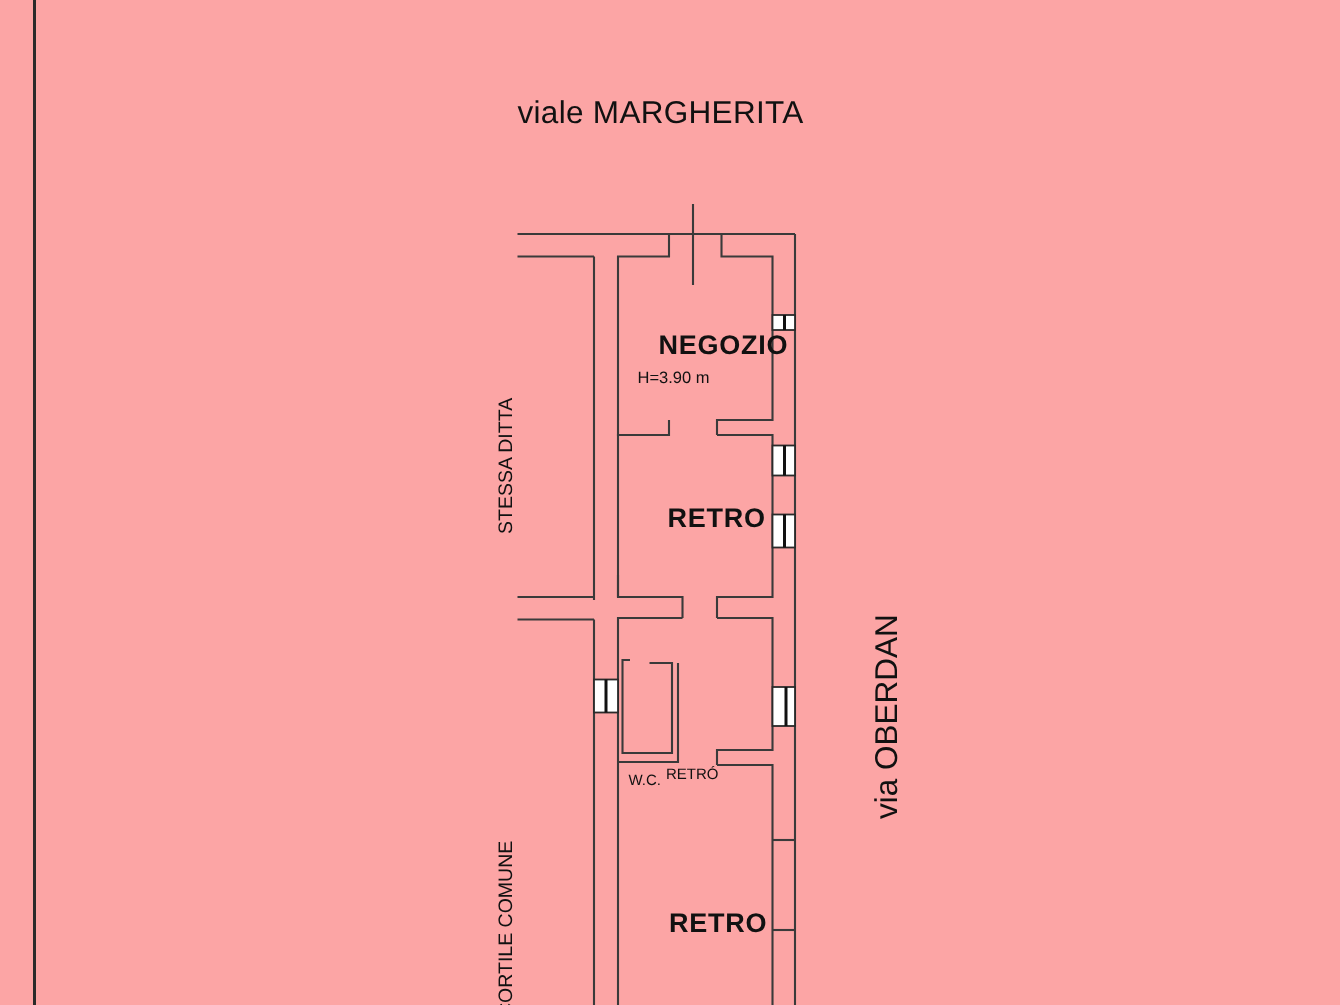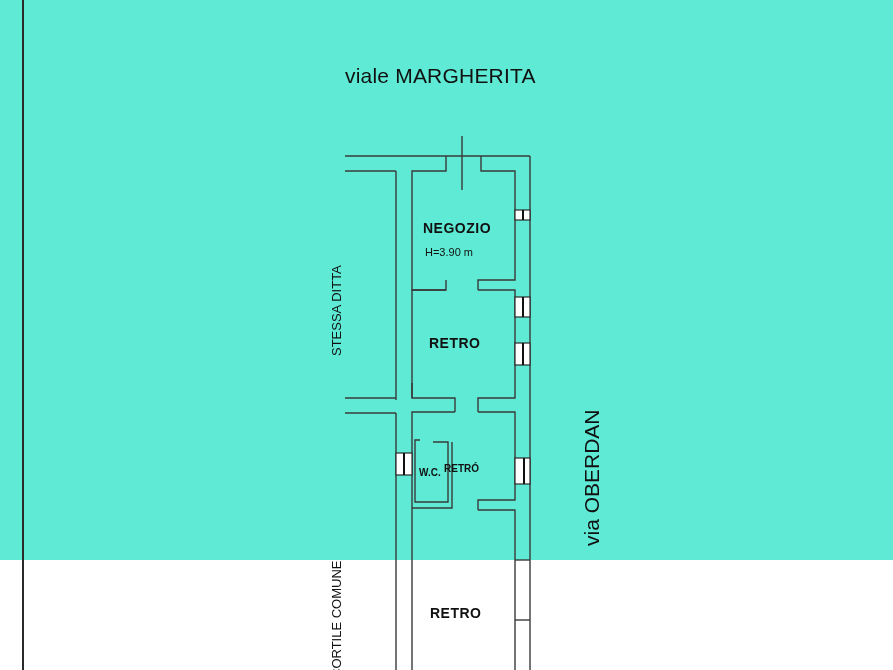--- a/index.html
+++ b/index.html
@@ -1,23 +1,23 @@
 <!DOCTYPE html>
 <html><head>
   <meta charset="utf-8">
   <style>
     html, body { margin: 0; padding: 0; background: #ffffff; }
     body { width: 893px; height: 670px; position: relative; overflow: hidden; font-family: "Liberation Sans", sans-serif; }
-    .page { position: absolute; left: 0; top: 0; width: 893px; height: 560px; background: #5eead4; }
+    .page { position: absolute; left: 0; top: 0; width: 893px; height: 670px; background: #fca5a5; }
     .border-left { position: absolute; left: 22px; top: 0; width: 2px; height: 670px; background: #2a2a2a; }
     svg.plan { position: absolute; left: 0; top: 0; }
     .label { position: absolute; color: #111; white-space: nowrap; }
     .street-top { left: 345px; top: 64px; font-size: 21px; letter-spacing: 0.2px; }
-    .room { font-size: 14px; font-weight: bold; letter-spacing: 0.5px; }
-    .room-small { font-size: 10px; font-weight: bold; }
+    .room { font-size: 18px; font-weight: bold; letter-spacing: 0.5px; margin-left: 16px; }
+    .room-small { font-size: 10px; font-weight: normal; margin-top: 48px; }
     .height { font-size: 11px; text-align: right; }
     .vert { transform-origin: left top; transform: rotate(-90deg); }
     .side { font-size: 13px; }
     .street-right { font-size: 21px; }
   </style>
 </head>
 <body>
 
 <div class="page">
   <div class="border-left"></div>

